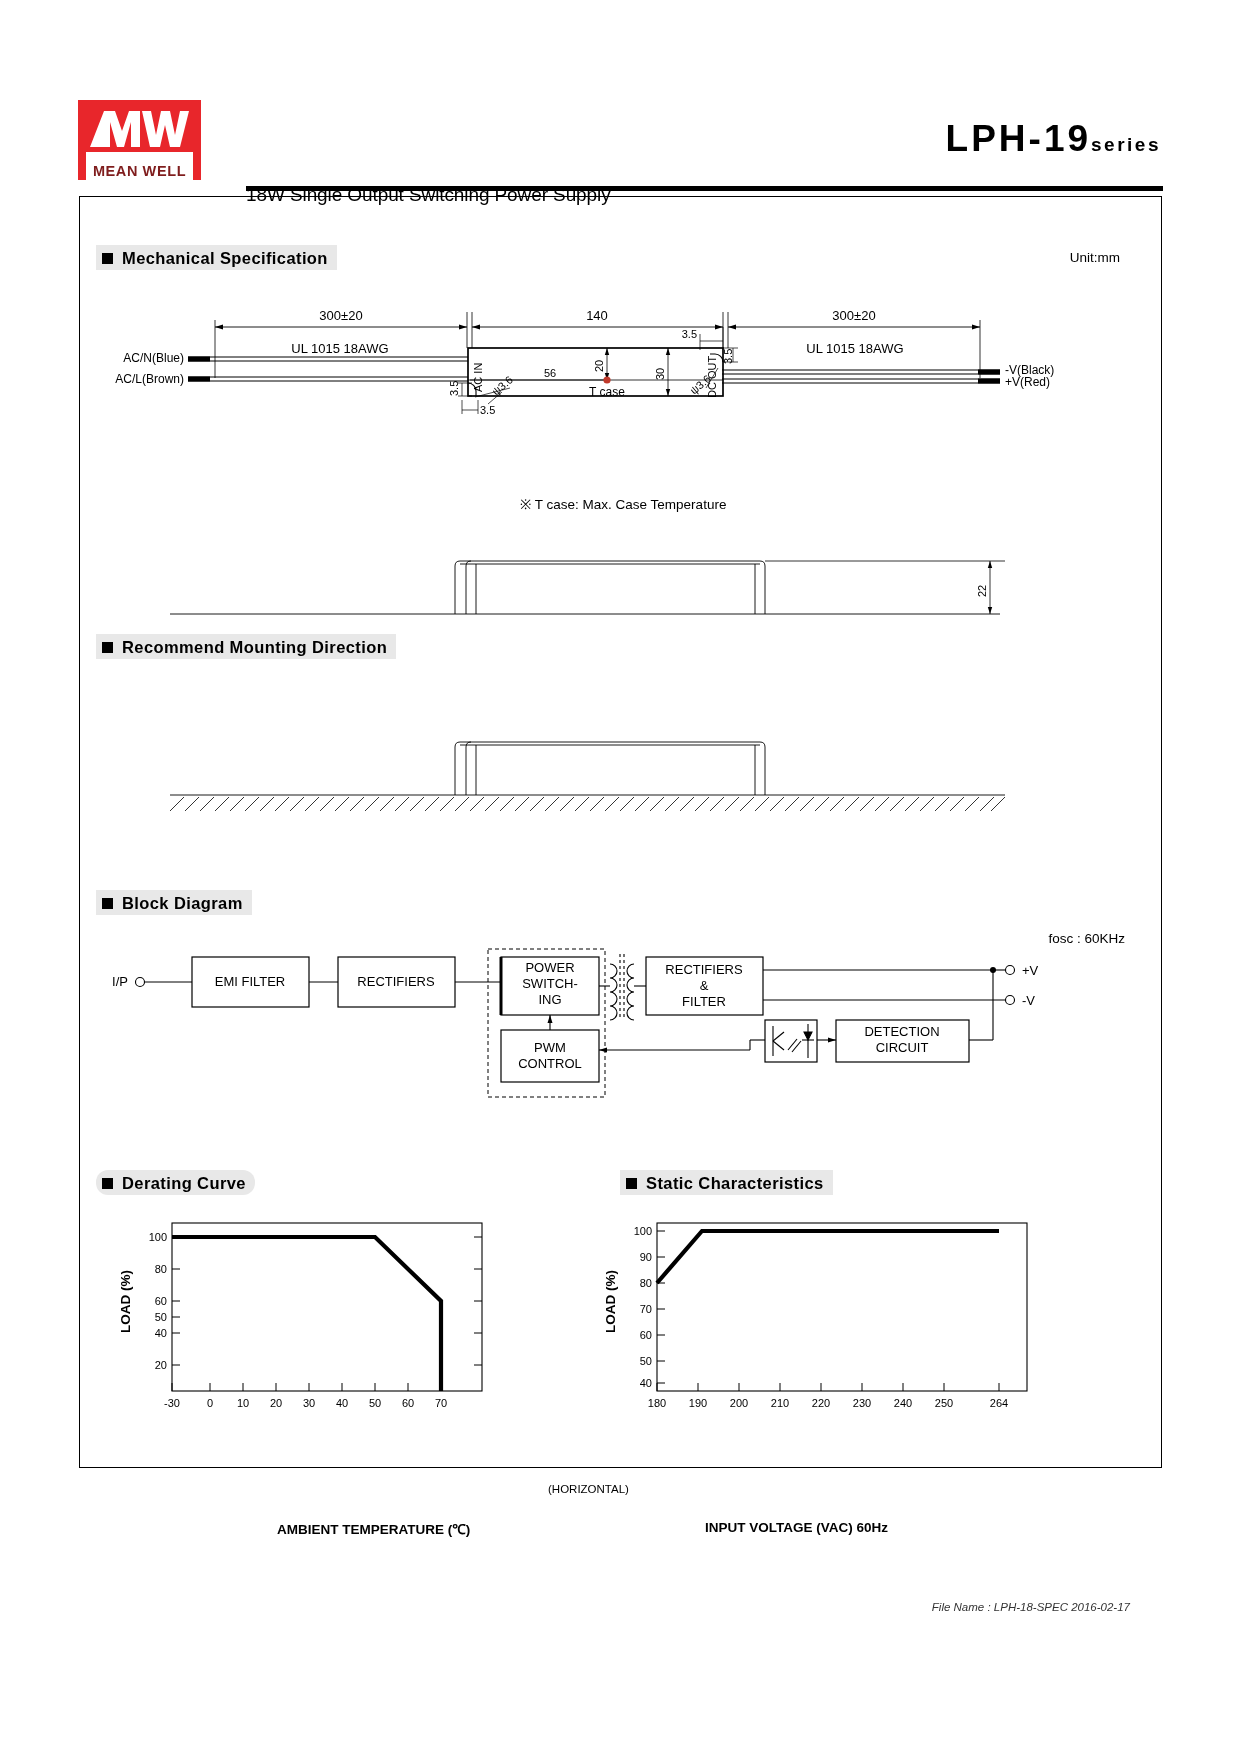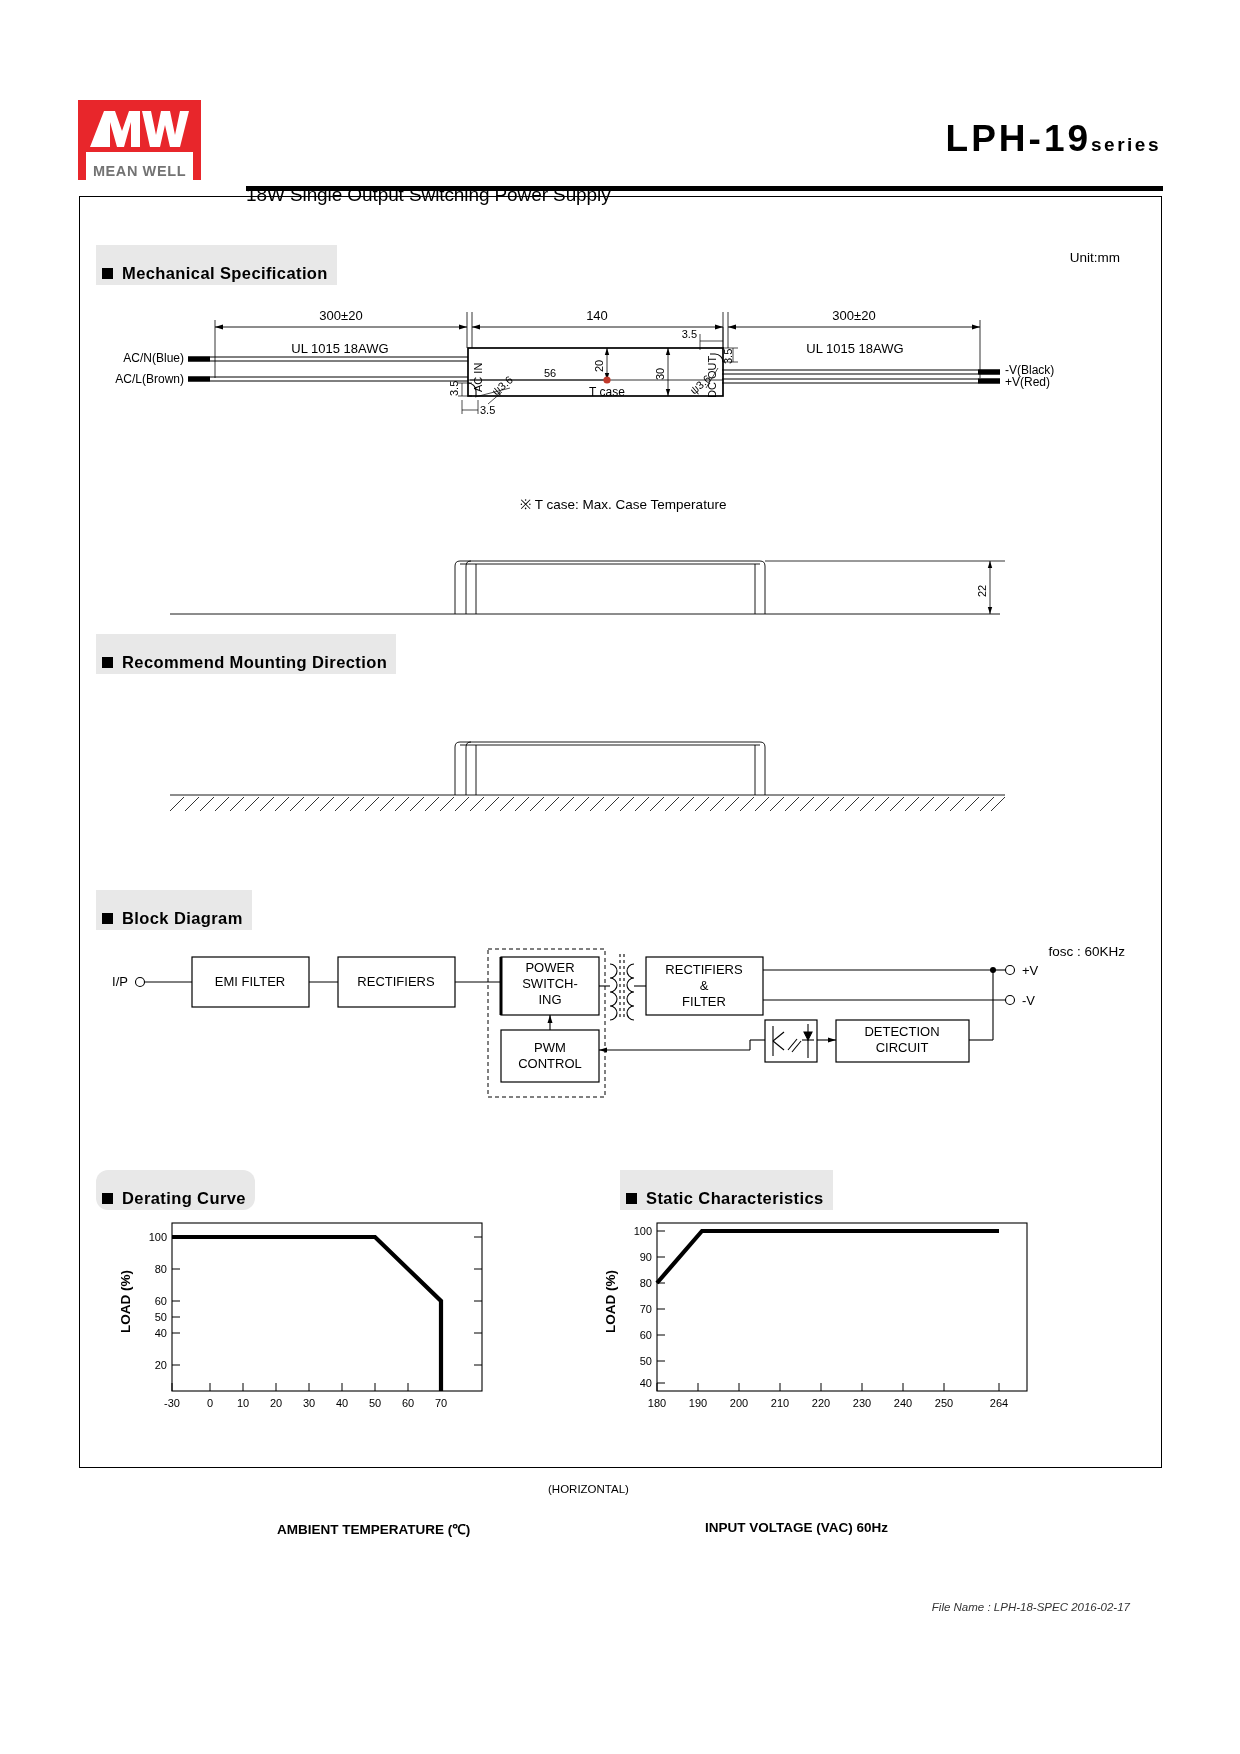--- a/index.html
+++ b/index.html
@@ -4,39 +4,39 @@
 <style>
   html,body{margin:0;padding:0;background:#fff;}
   body{width:1240px;height:1754px;font-family:"Liberation Sans",sans-serif;color:#000;position:relative;}
   .page{position:absolute;left:0;top:0;width:1240px;height:1754px;}
 
   
   .hdr{position:absolute;left:78px;top:100px;width:1085px;height:88px;}
   .logo{position:absolute;left:0;top:0;width:123px;height:80px;background:#e8262b;}
   .logo .mw{position:absolute;left:0;top:4px;width:123px;height:48px;display:flex;align-items:center;justify-content:center;}
   .logo .mw svg{display:block;}
-  .logo .mwname{position:absolute;left:8px;top:52px;width:107px;height:38px;background:#fff;color:#737373;
+  .logo .mwname{position:absolute;left:8px;top:52px;width:107px;height:38px;background:#fff;color:#7f1d1d;
       font-size:14.5px;font-weight:bold;letter-spacing:.6px;display:flex;align-items:center;justify-content:center;
       font-family:"Liberation Sans",sans-serif;}
   .hdr-sub{position:absolute;left:168px;top:36px;font-size:19px;color:#000;letter-spacing:-0.1px;margin-top:48px;}
   .hdr-model{position:absolute;right:2px;top:18px;text-align:right;white-space:nowrap;}
   .hdr-model .m1{font-size:37px;font-weight:bold;letter-spacing:3px;}
   .hdr-model .m2{font-size:19px;font-weight:bold;letter-spacing:2.5px;}
   .hdr-rule{position:absolute;left:168px;top:86px;width:917px;height:5px;background:#000;}
 
   
   .frame{position:absolute;left:79px;top:196px;width:1081px;height:1270px;border:1.4px solid #000;}
 
   
-  .sect{position:absolute;height:24px;background:#e8e8e8;display:flex;align-items:center;padding:16px 9px 0 6px;}
+  .sect{position:absolute;height:24px;background:#e8e8e8;display:flex;align-items:center;padding:1px 9px 0 6px;}
   .sect .sq{width:11px;height:11px;background:#000;margin-right:9px;}
   .sect .tx{font-size:16.5px;font-weight:bold;letter-spacing:.4px;}
 
   .unitmm{position:absolute;right:120px;top:250px;font-size:13.5px;}
-  .fosc{position:absolute;right:115px;top:931px;font-size:13.5px;margin-top:13px;}
+  .fosc{position:absolute;right:115px;top:931px;font-size:13.5px;}
   .note-tcase{position:absolute;left:520px;top:495px;font-size:13.5px;}
   .horiz{position:absolute;left:548px;top:1483px;font-size:11.5px;}
   .footer{position:absolute;right:110px;top:1601px;font-size:11.5px;font-style:italic;color:#333;}
 
   
   svg{overflow:visible;}
   .dwg{position:absolute;}
   .t{font-family:"Liberation Sans",sans-serif;font-size:12px;fill:#000;}
   .t11{font-family:"Liberation Sans",sans-serif;font-size:11px;fill:#000;}
   .t13{font-family:"Liberation Sans",sans-serif;font-size:13px;fill:#000;}

